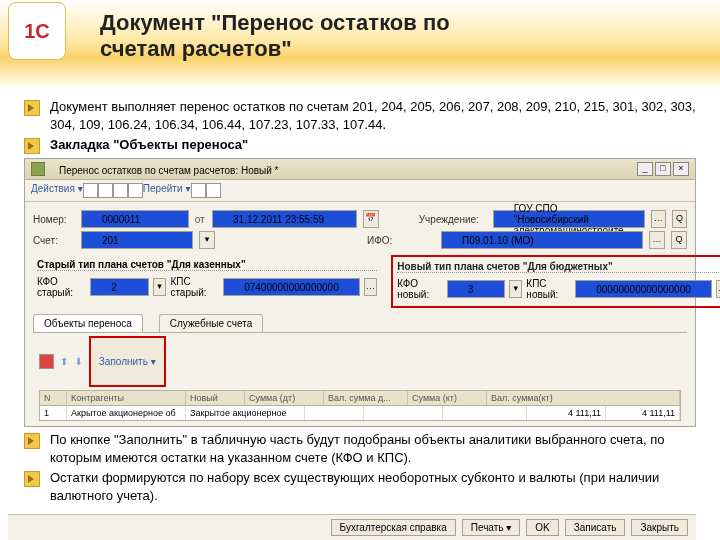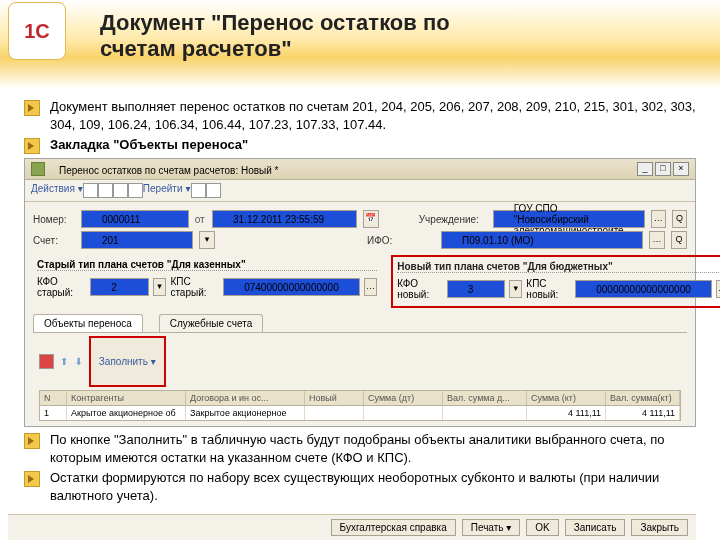--- a/index.html
+++ b/index.html
@@ -148,21 +148,20 @@
       <div class="gridbar">
         <span class="ico" style="background:#d44"></span>
         <span style="color:#7aa0d0">⬆</span>
         <span style="color:#7aa0d0">⬇</span>
         <span class="fillbtn"><span>Заполнить</span> ▾</span>
       </div>
       <div class="grid">
         <div class="ghead">
           <div class="gh" style="width:18px">N</div>
           <div class="gh" style="width:110px">Контрагенты</div>
-          <div class="gh" style="width:110px">Договора и ин ос...</div>
           <div class="gh" style="width:50px">Новый</div>
           <div class="gh" style="width:70px">Сумма (дт)</div>
           <div class="gh" style="width:75px">Вал. сумма д...</div>
           <div class="gh" style="width:70px">Сумма (кт)</div>
           <div class="gh" style="flex:1">Вал. сумма(кт)</div>
         </div>
         <div class="grow">
           <div class="gc" style="width:18px">1</div>
           <div class="gc" style="width:110px">Акрытое акционерное об</div>
           <div class="gc" style="width:110px">Закрытое акционерное</div>

